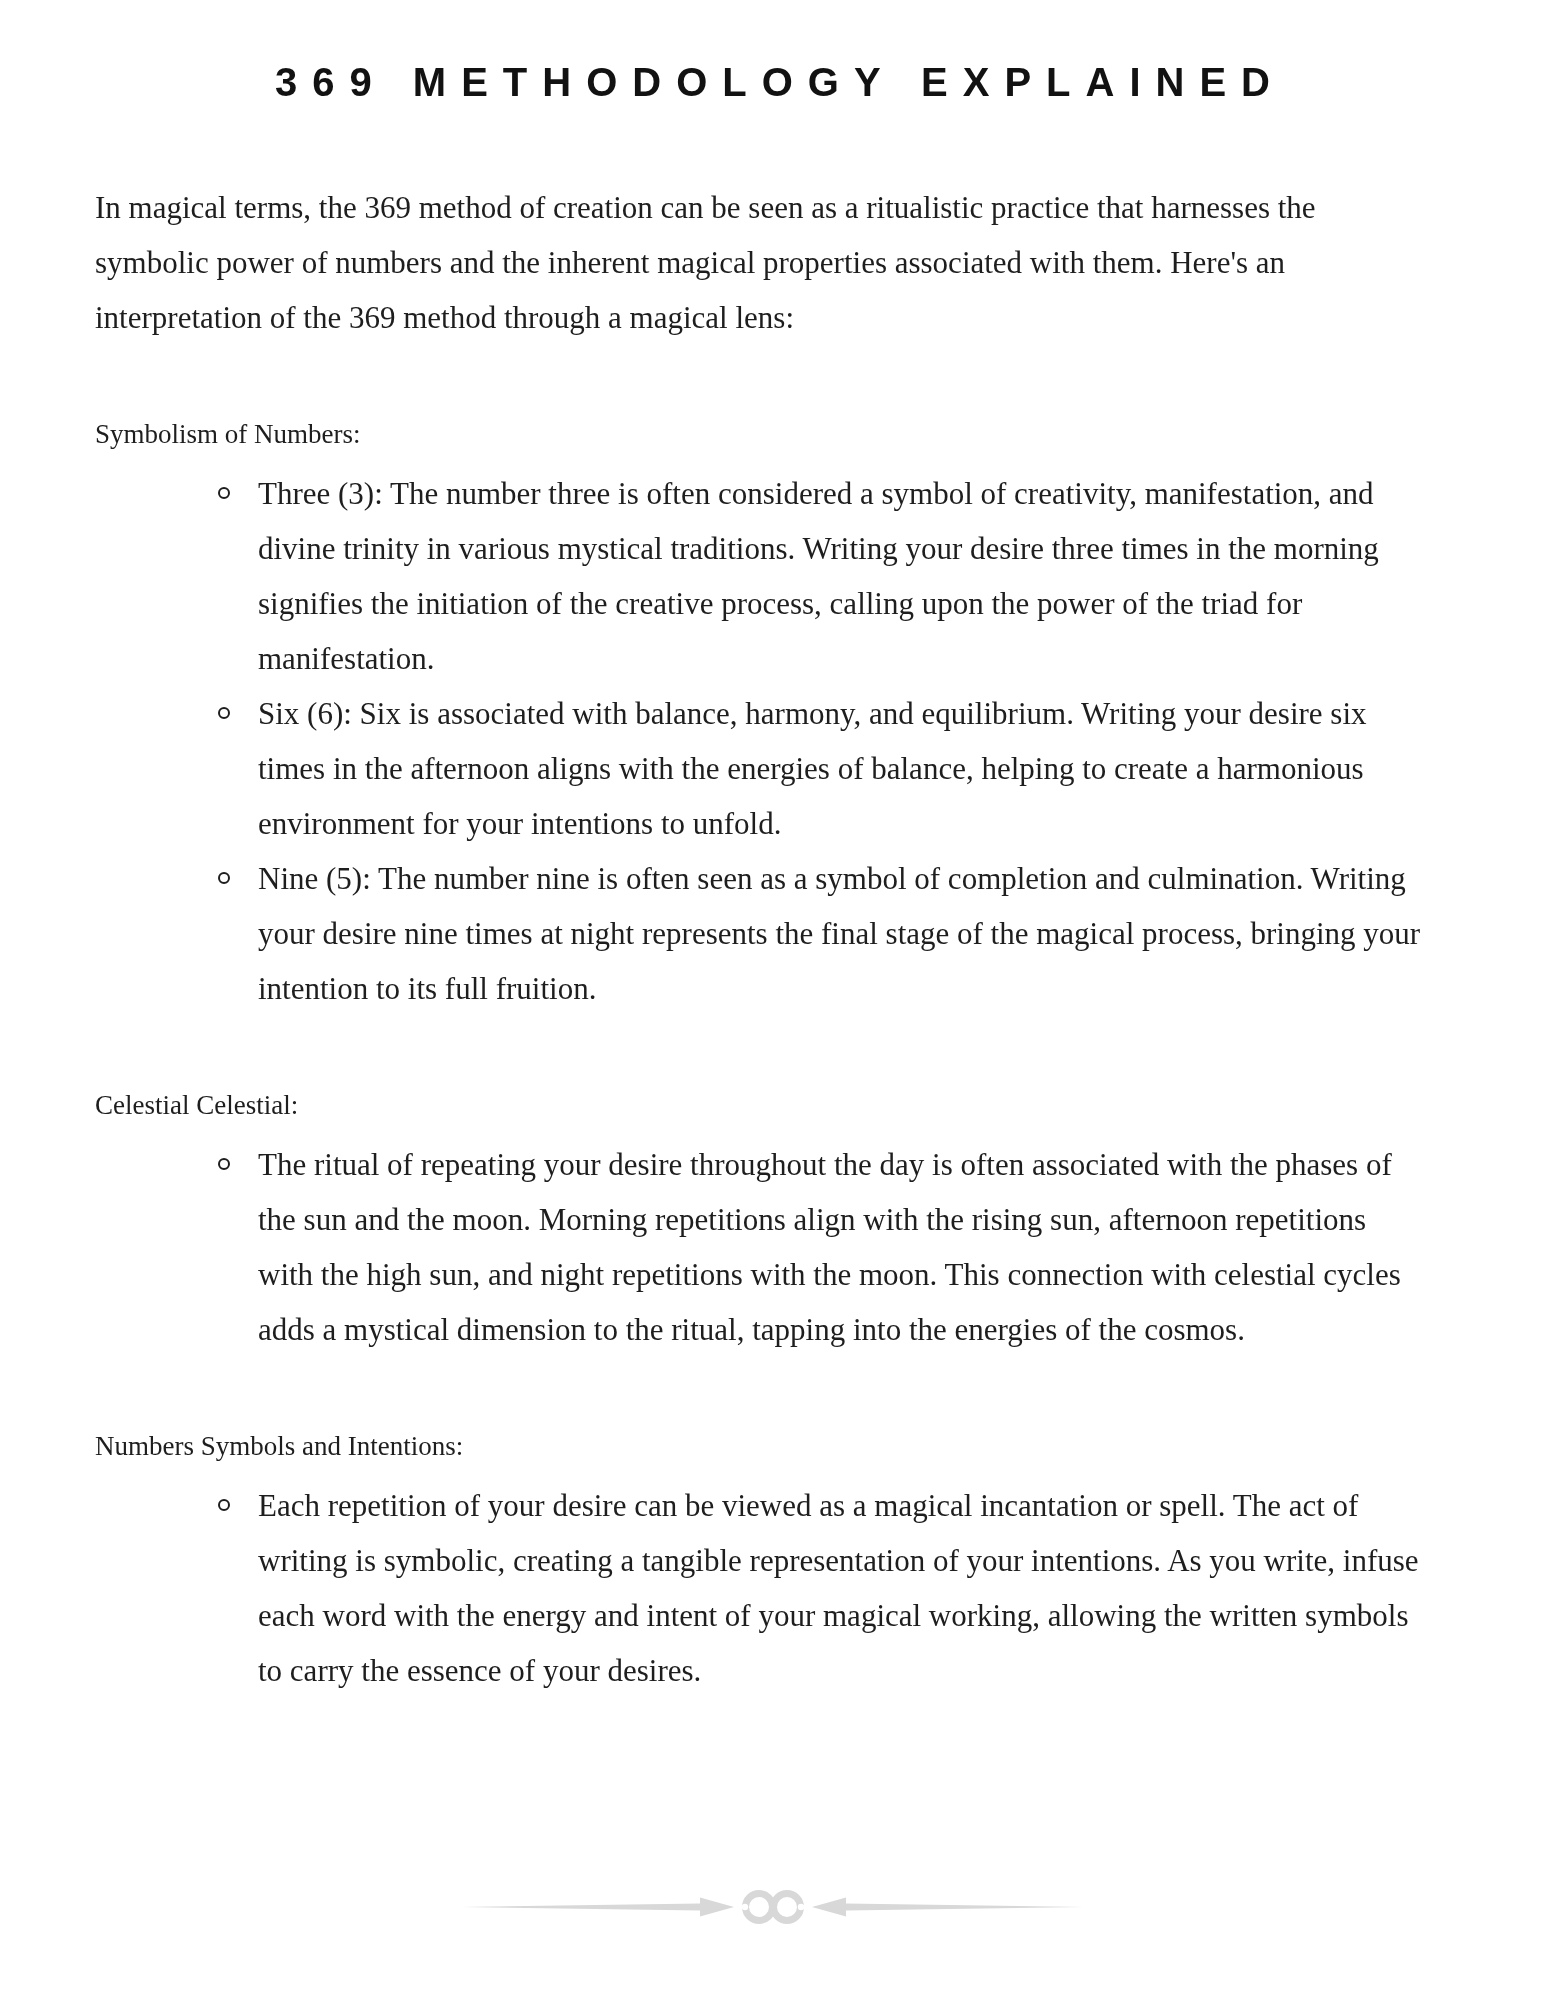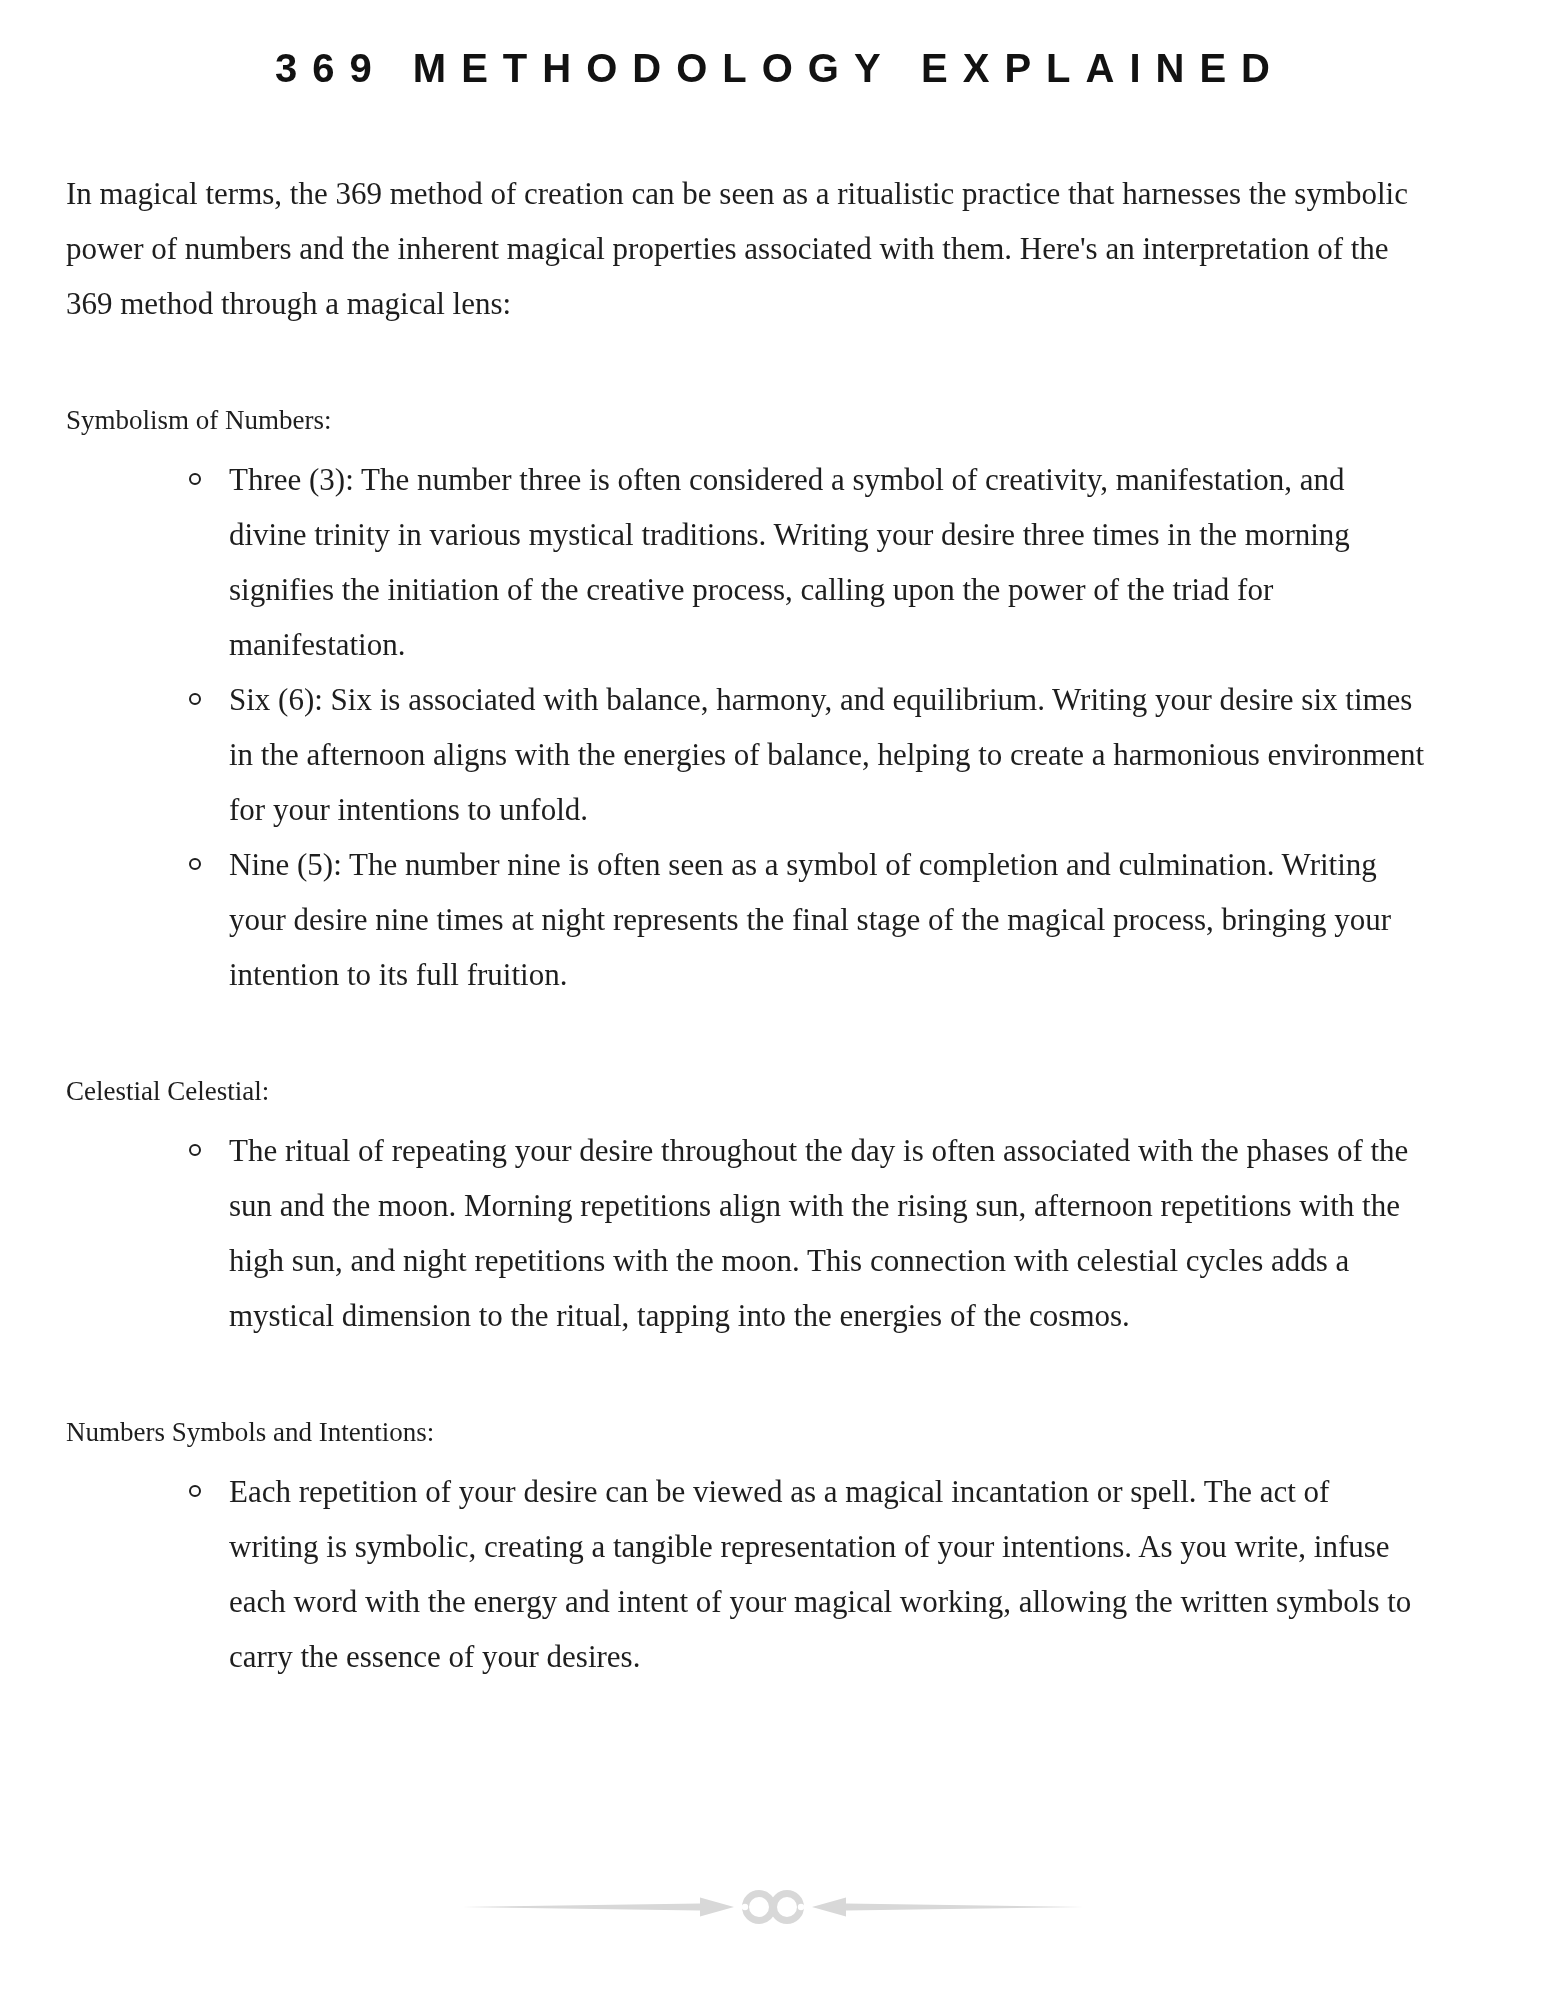--- a/index.html
+++ b/index.html
@@ -11,33 +11,33 @@
     position: relative;
     width: 1545px;
     height: 2000px;
     background: #ffffff;
     overflow: hidden;
     font-family: "Liberation Serif", serif;
     color: #1e1e1e;
   }
   .doc-title {
     margin: 0;
-    padding-top: 44px;
+    padding-top: 58px;
     text-align: center;
     font-family: "Liberation Sans", sans-serif;
     font-weight: 700;
     font-size: 40px;
     line-height: 48px;
     letter-spacing: 15px;
     text-indent: 15px;
     color: #121212;
     white-space: nowrap;
   }
   .content {
-    padding: 0 115px 0 66px;
+    padding: 0 115px 0 95px;
     font-size: 31px;
     line-height: 55px;
   }
   .intro {
     margin: 74px 0 0 0;
   }
   .section-heading {
     margin: 62px 0 0 0;
     font-size: 27px;
     font-weight: 400;

